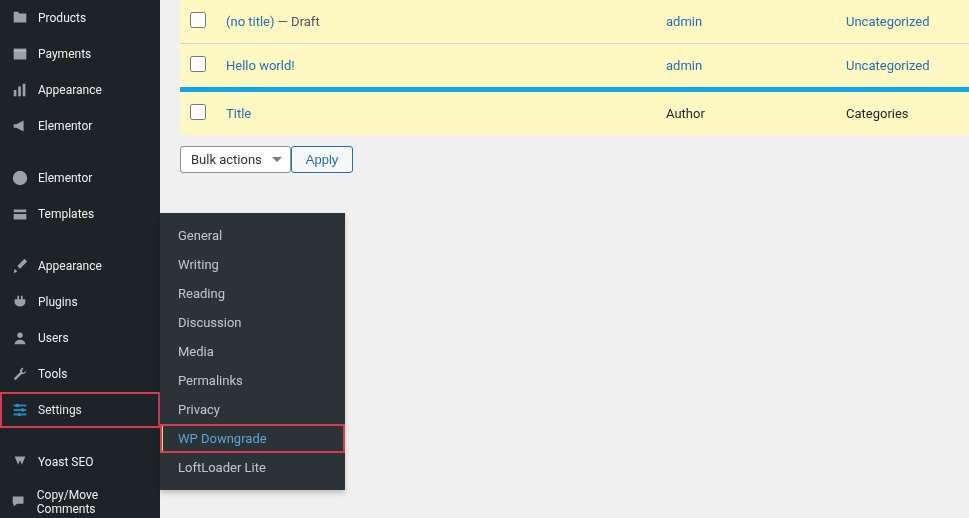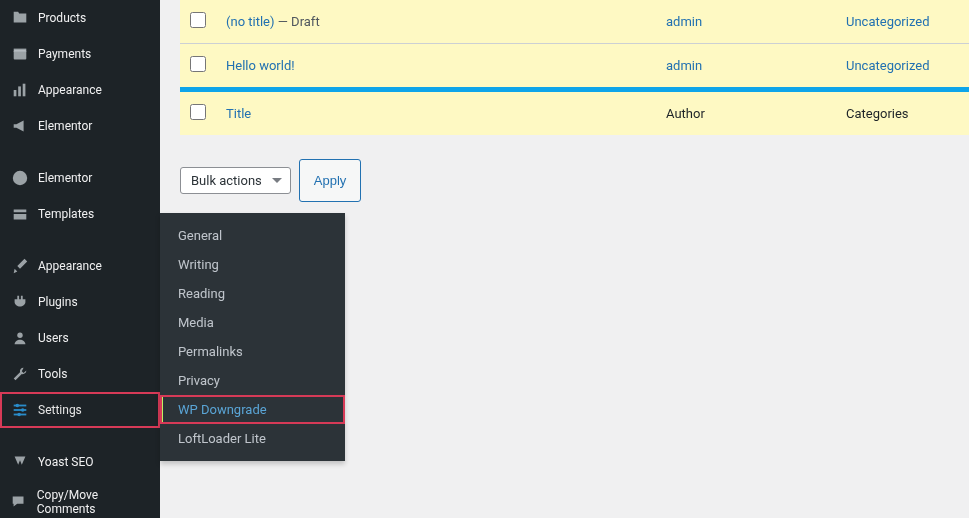--- a/index.html
+++ b/index.html
@@ -99,23 +99,22 @@
     }
     .posts .link { color: #2271b1; cursor: pointer; }
     .posts .draft { color: #50575e; }
     .posts .cb { width: 30px; }
     .posts input[type=checkbox] {
       width: 16px; height: 16px;
       border: 1px solid #8c8f94;
       border-radius: 3px;
     }
     .actions {
-      margin-top: 24px;
+      margin-top: 11px;
       display: flex;
-      gap: 8px;
       align-items: center;
     }
     .bulk-select {
       border: 1px solid #8c8f94;
       border-radius: 3px;
       background: #fff;
       padding: 5px 28px 5px 10px;
       font-size: 13px;
       position: relative;
       display: flex;
@@ -127,21 +126,21 @@
       position: absolute;
       right: 8px; top: 50%;
       transform: translateY(-30%);
       border: 5px solid transparent;
       border-top-color: #787c82;
     }
     .apply-btn {
       border: 1px solid #2271b1;
       color: #2271b1;
       background: #f6f7f7;
-      padding: 13px 14px;
+      padding: 5px 14px;
       border-radius: 3px;
       font-size: 13px;
       cursor: pointer;
     }
   </style>
 </head>
 <body>
 
 <div class="sidebar">
   <div class="menu-item">
@@ -288,18 +287,19 @@
       <span>Bulk actions</span>
     </div>
     <button class="apply-btn">Apply</button>
   </div>
 </div>
 
 <div class="submenu">
   <div class="sub-item">General</div>
   <div class="sub-item">Writing</div>
   <div class="sub-item">Reading</div>
+  <div class="sub-item">Discussion</div>
   <div class="sub-item">Media</div>
   <div class="sub-item">Permalinks</div>
   <div class="sub-item">Privacy</div>
   <div class="sub-item active">WP Downgrade</div>
   <div class="sub-item">LoftLoader Lite</div>
 </div>
 
 </body></html>

